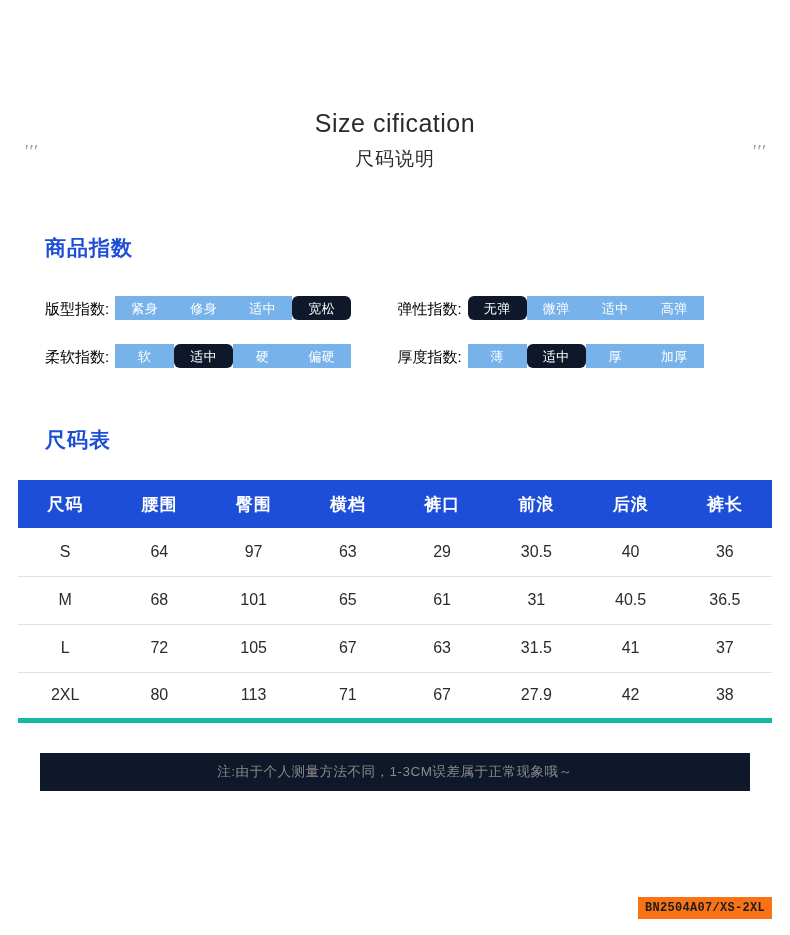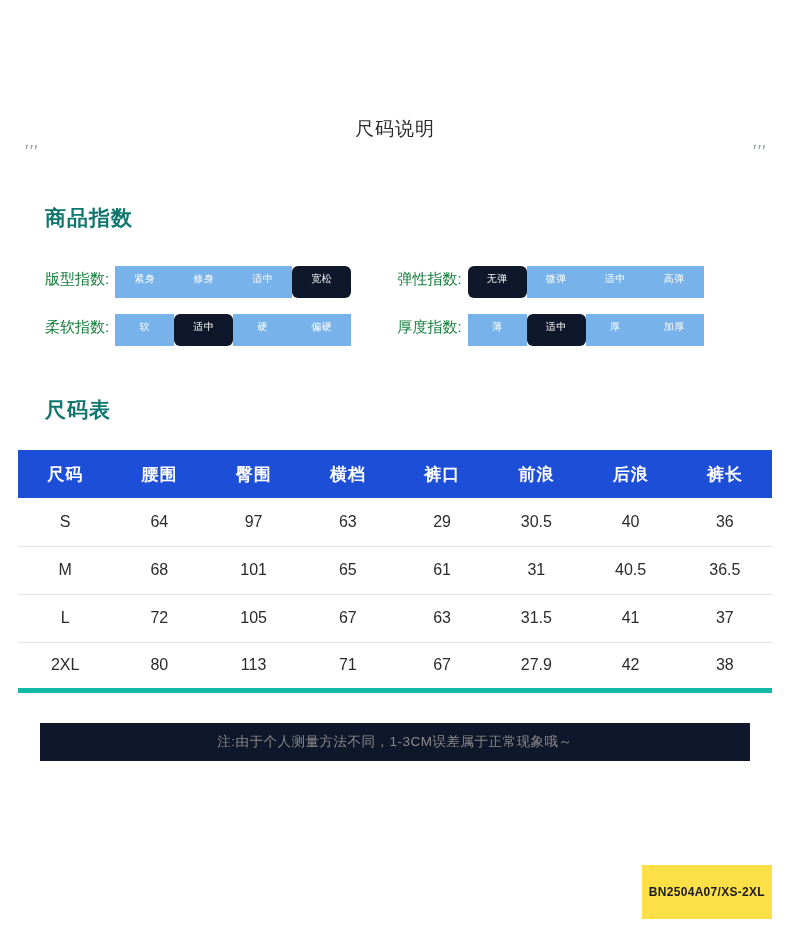--- a/index.html
+++ b/index.html
@@ -44,21 +44,21 @@
     font-family: "Liberation Serif", serif;
     transform: skewX(-12deg);
   }
   .quote.left { left: 24px; }
   .quote.right { right: 24px; }
 
   
   .section-title {
     font-size: 21px;
     font-weight: 700;
-    color: #0f766e;
+    color: #1d4ed8;
     margin: 0 4px 0 45px;
     letter-spacing: 1px;
   }
   #indices-title { margin-top: 62px; }
   #sizetable-title { margin-top: 56px; }
 
   
   .indices {
     margin: 34px 0 0 0;
     padding: 0 40px 0 45px;
@@ -68,36 +68,36 @@
     align-items: center;
     margin-bottom: 22px;
   }
   .idx-group {
     display: flex;
     align-items: center;
     width: 50%;
   }
   .idx-label {
     font-size: 15px;
-    color: #15803d;
+    color: #000000;
     white-space: nowrap;
     margin-right: 6px;
     font-weight: 400;
   }
   .idx-scale {
     display: flex;
     height: 26px;
     flex: 0 0 auto;
   }
   .idx-cell {
     width: 59px;
-    height: 32px;
+    height: 24px;
     line-height: 26px;
     text-align: center;
-    font-size: 10px;
+    font-size: 13px;
     color: #ffffff;
     background: #77b2ea;
     letter-spacing: 0.5px;
   }
   .idx-cell.active { background: #0f172a; border-radius: 6px; }
 
   
   .table-wrap {
     margin: 26px 18px 0 18px;
   }
@@ -134,35 +134,36 @@
     font-size: 13.5px;
     color: #8a8a8a;
     letter-spacing: 0.5px;
   }
 
   
   .sku {
     position: absolute;
     right: 18px;
     bottom: 16px;
-    background: #fde047;
+    background: #f97316;
     color: #1c1c1c;
     font-size: 12px;
     font-weight: 700;
-    padding: 20px 7px;
+    padding: 4px 7px;
     letter-spacing: 0.3px;
-    font-family: Liberation Sans, sans-serif;
+    font-family: Liberation Mono, monospace;
   }
 </style>
 </head>
 <body>
 
 <div class="header">
   <div class="quote left">'''</div>
   <div class="quote right">'''</div>
+  <div class="title-en">Size cification</div>
   <div class="title-cn">尺码说明</div>
 </div>
 
 <div class="section-title" id="indices-title">商品指数</div>
 
 <div class="indices">
 
   <div class="idx-row">
     <div class="idx-group">
       <span class="idx-label">版型指数:</span>

